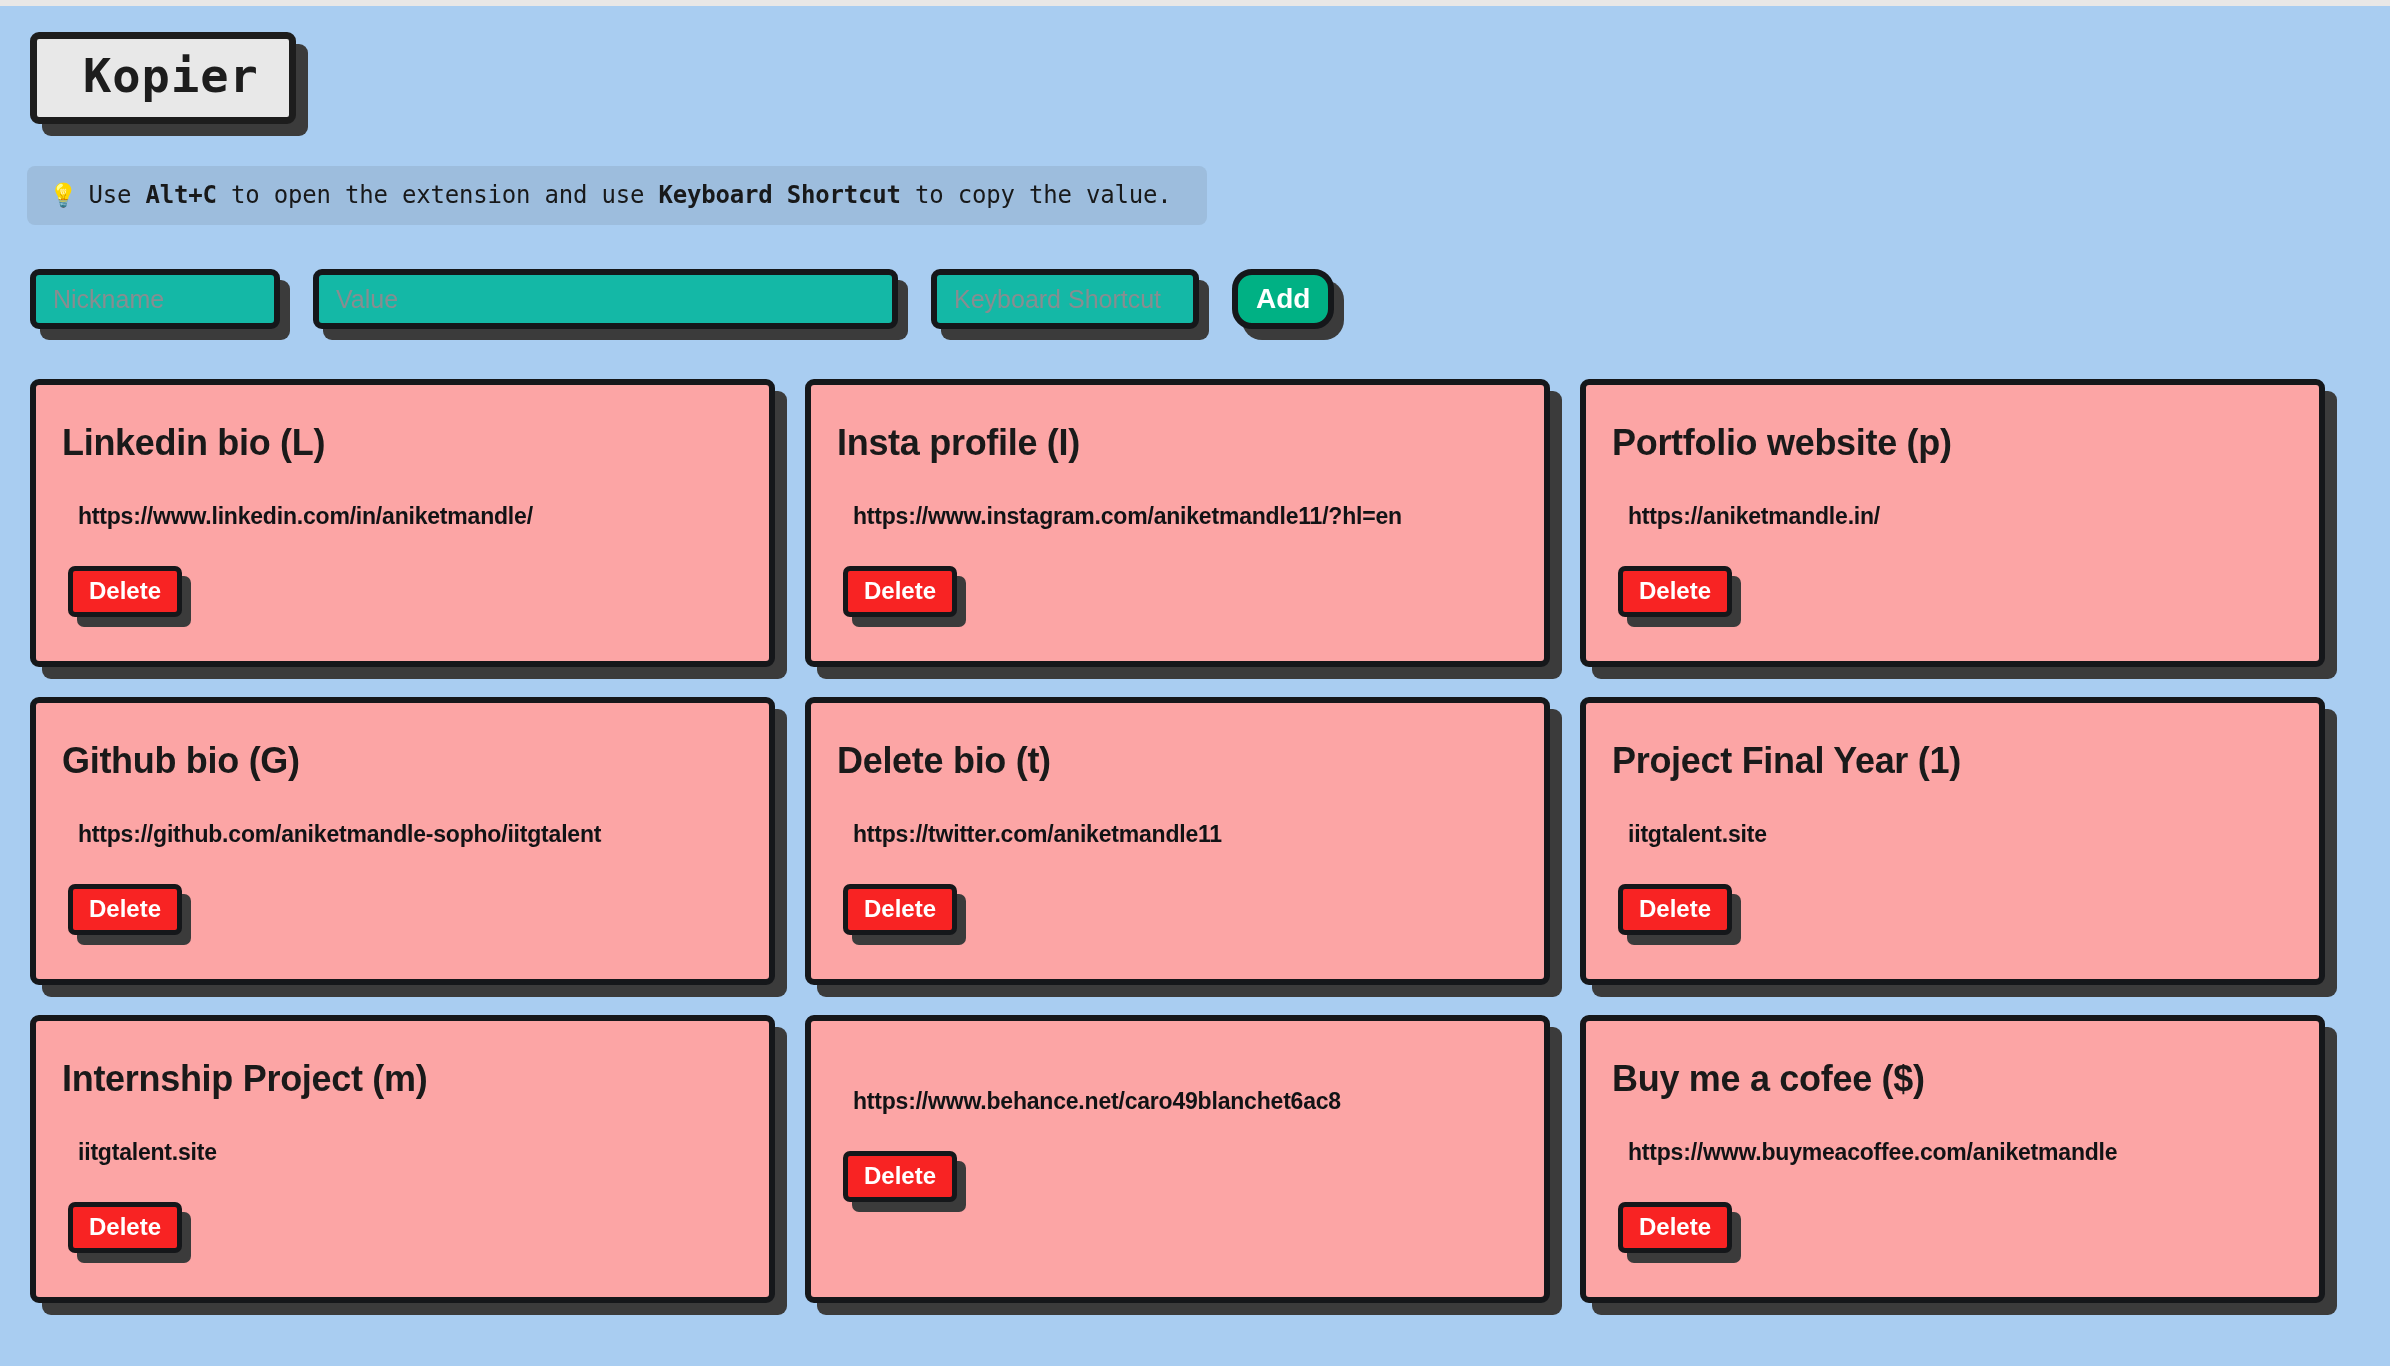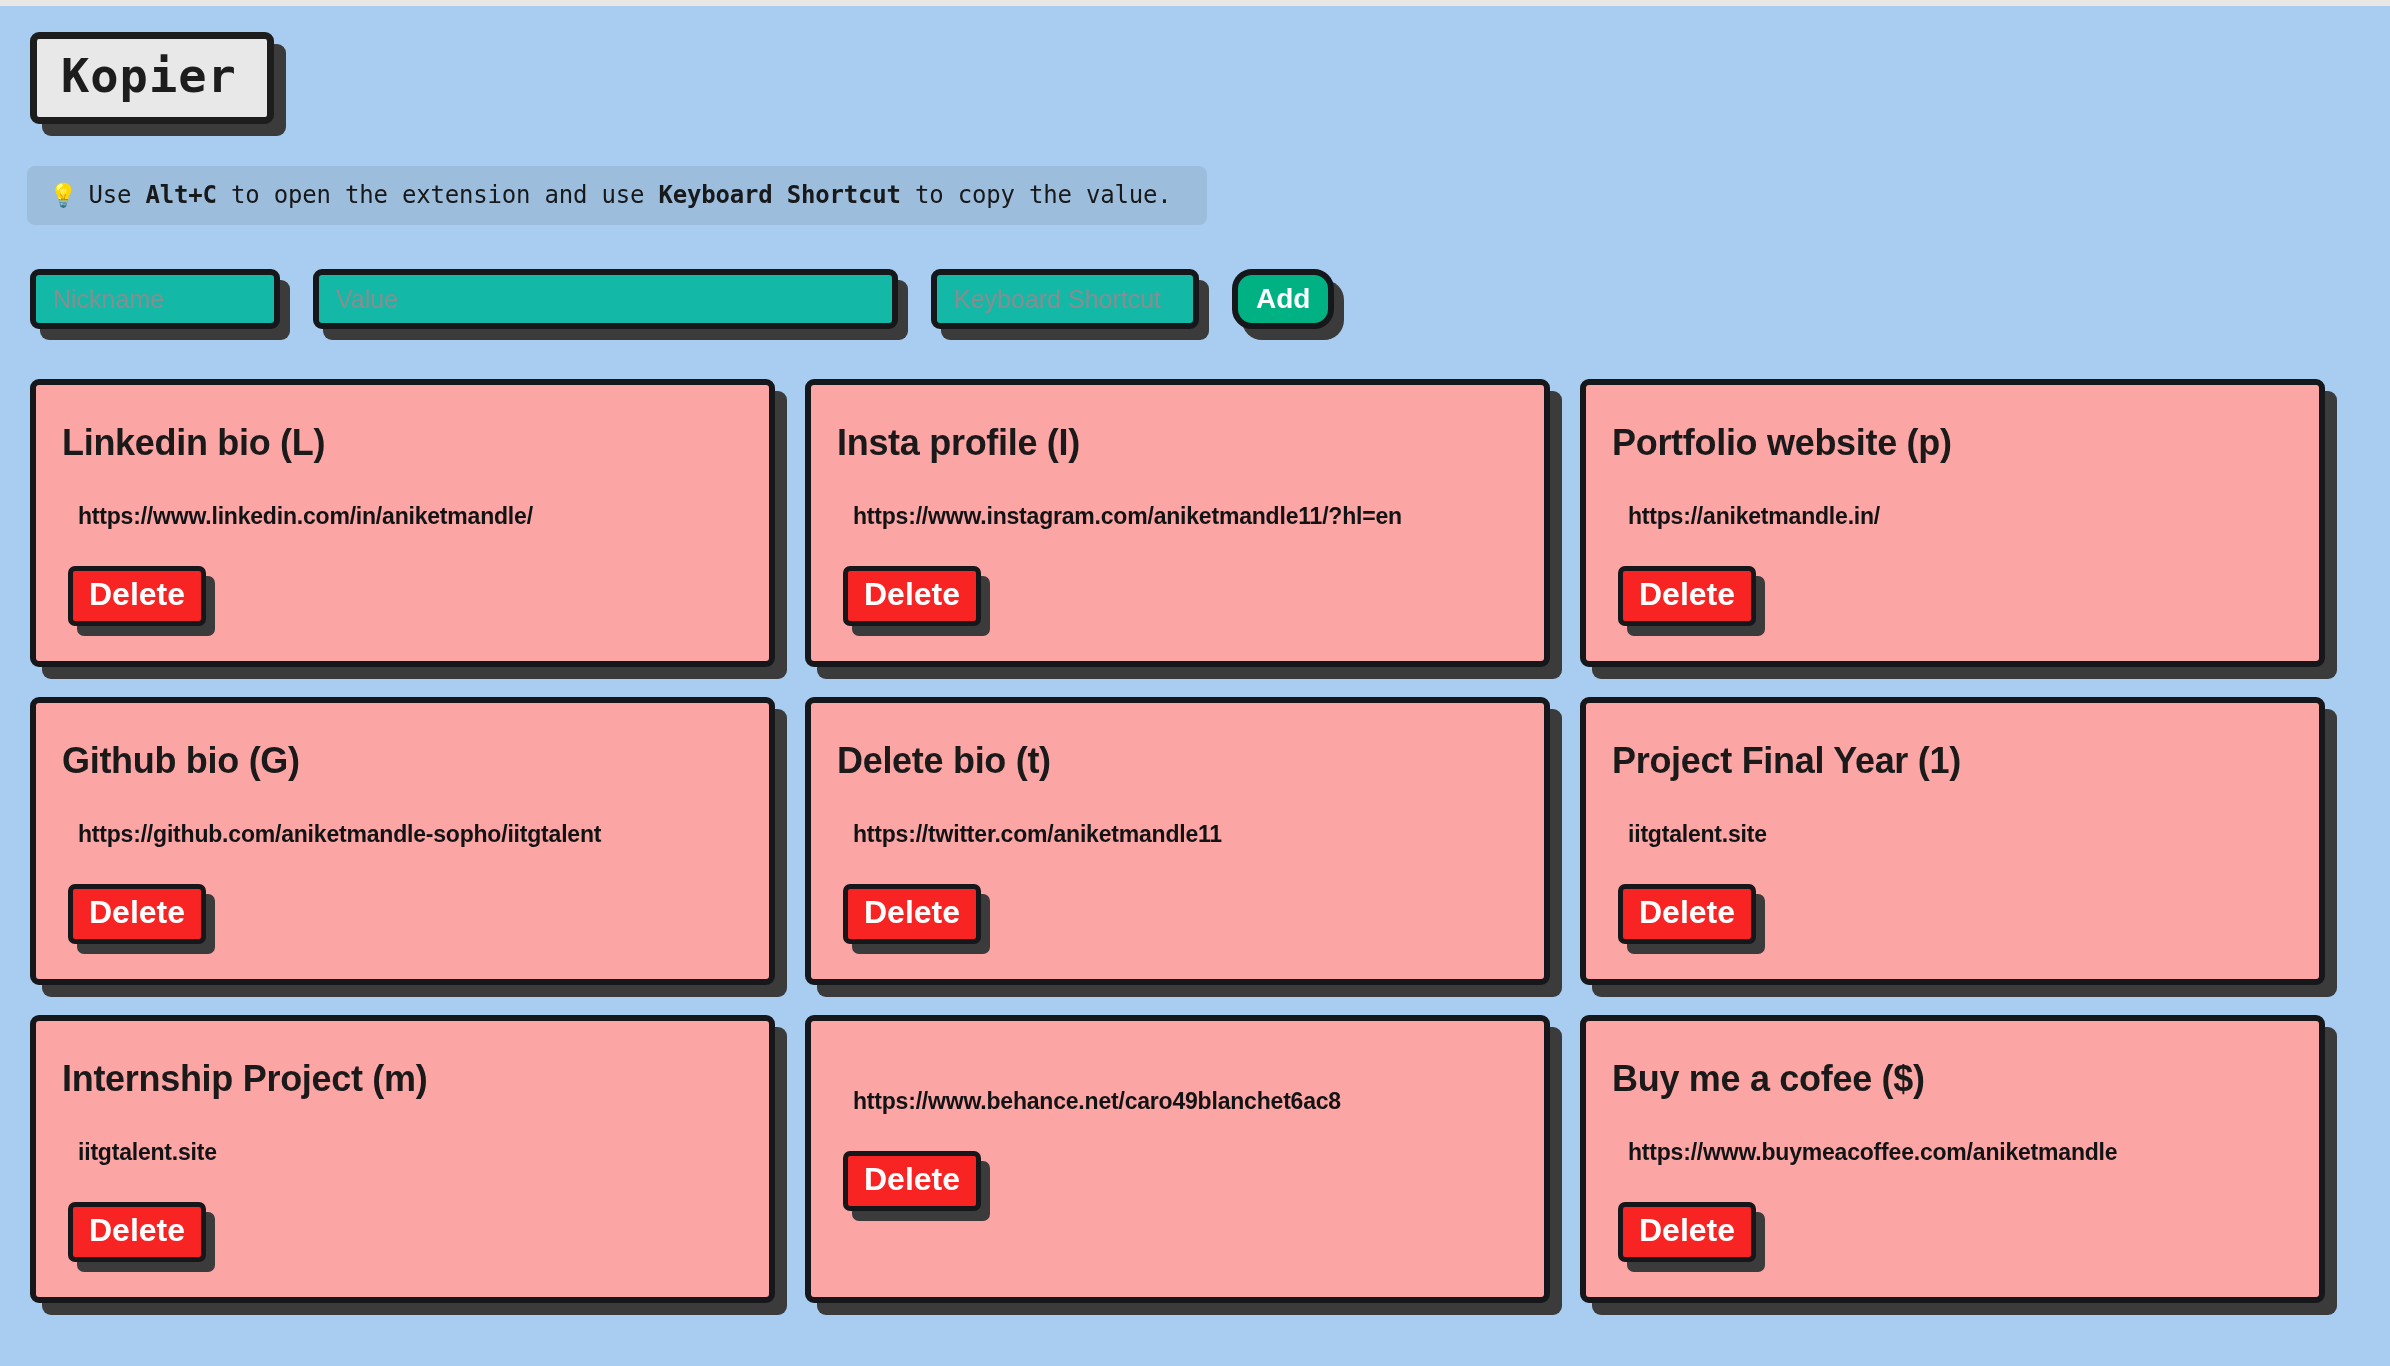--- a/index.html
+++ b/index.html
@@ -28,21 +28,21 @@
 
   
   .header-wrap {
     padding: 26px 0 0 30px;
   }
   .logo-box {
     display: inline-block;
     background: #e8e8e8;
     border: 7px solid #1d1d1d;
     border-radius: 9px;
-    padding: 10px 30px 14px 24px;
+    padding: 10px 30px 14px 46px;
     box-shadow: 12px 12px 0 0 #3b3b3b;
     font-family: "DejaVu Sans Mono", monospace;
     font-weight: bold;
     font-size: 47px;
     line-height: 1.15;
     color: #1d1d1d;
     letter-spacing: 1px;
   }
 
   
@@ -161,21 +161,21 @@
   .delete-btn {
     margin: 36px 0 0 6px;
     align-self: flex-start;
     background: #f82323;
     border: 5px solid #15171a;
     border-radius: 7px;
     box-shadow: 9px 10px 0 0 #3b3b3b;
     color: #ffffff;
     font-family: "Liberation Sans", sans-serif;
     font-weight: bold;
-    font-size: 32px;
+    font-size: 24px;
     padding: 7px 16px 9px 16px;
     cursor: pointer;
     line-height: 1.05;
   }
 </style>
 </head>
 <body>
 
 <div id="app">
 

